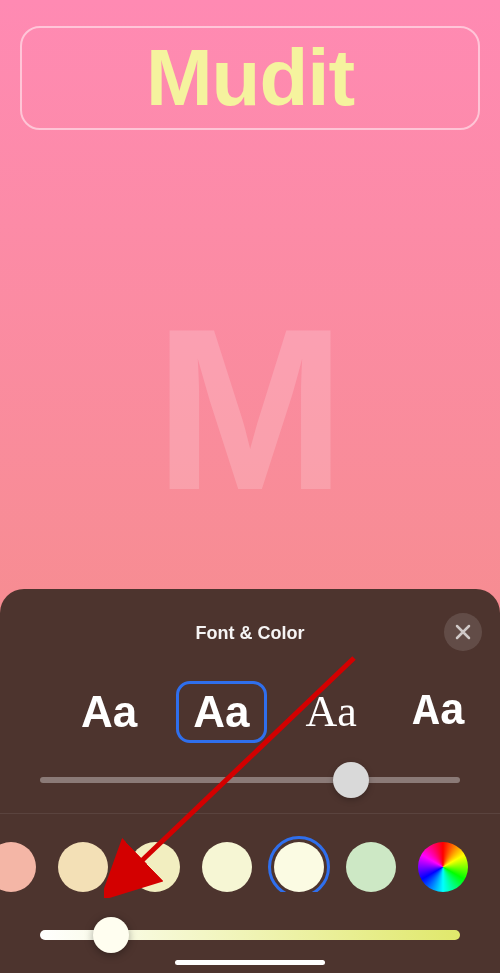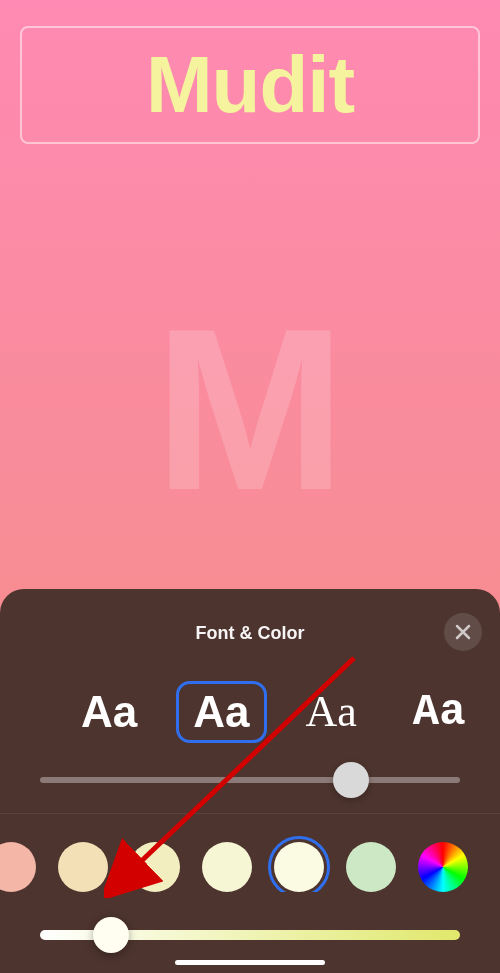--- a/index.html
+++ b/index.html
@@ -18,23 +18,23 @@
     .wallpaper {
       position: absolute;
       inset: 0;
       background: linear-gradient(180deg, #ff8ab3 0%, #f28e7e 100%);
     }
     .name-box {
       position: absolute;
       top: 26px;
       left: 20px;
       right: 20px;
-      height: 118px;
+      height: 104px;
       border: 2px solid rgba(255,255,255,0.5);
-      border-radius: 8px;
+      border-radius: 20px;
       display: flex;
       align-items: center;
       justify-content: center;
     }
     .name-text {
       font-size: 80px;
       font-weight: 800;
       color: #f5f39e;
       letter-spacing: -1px;
     }

